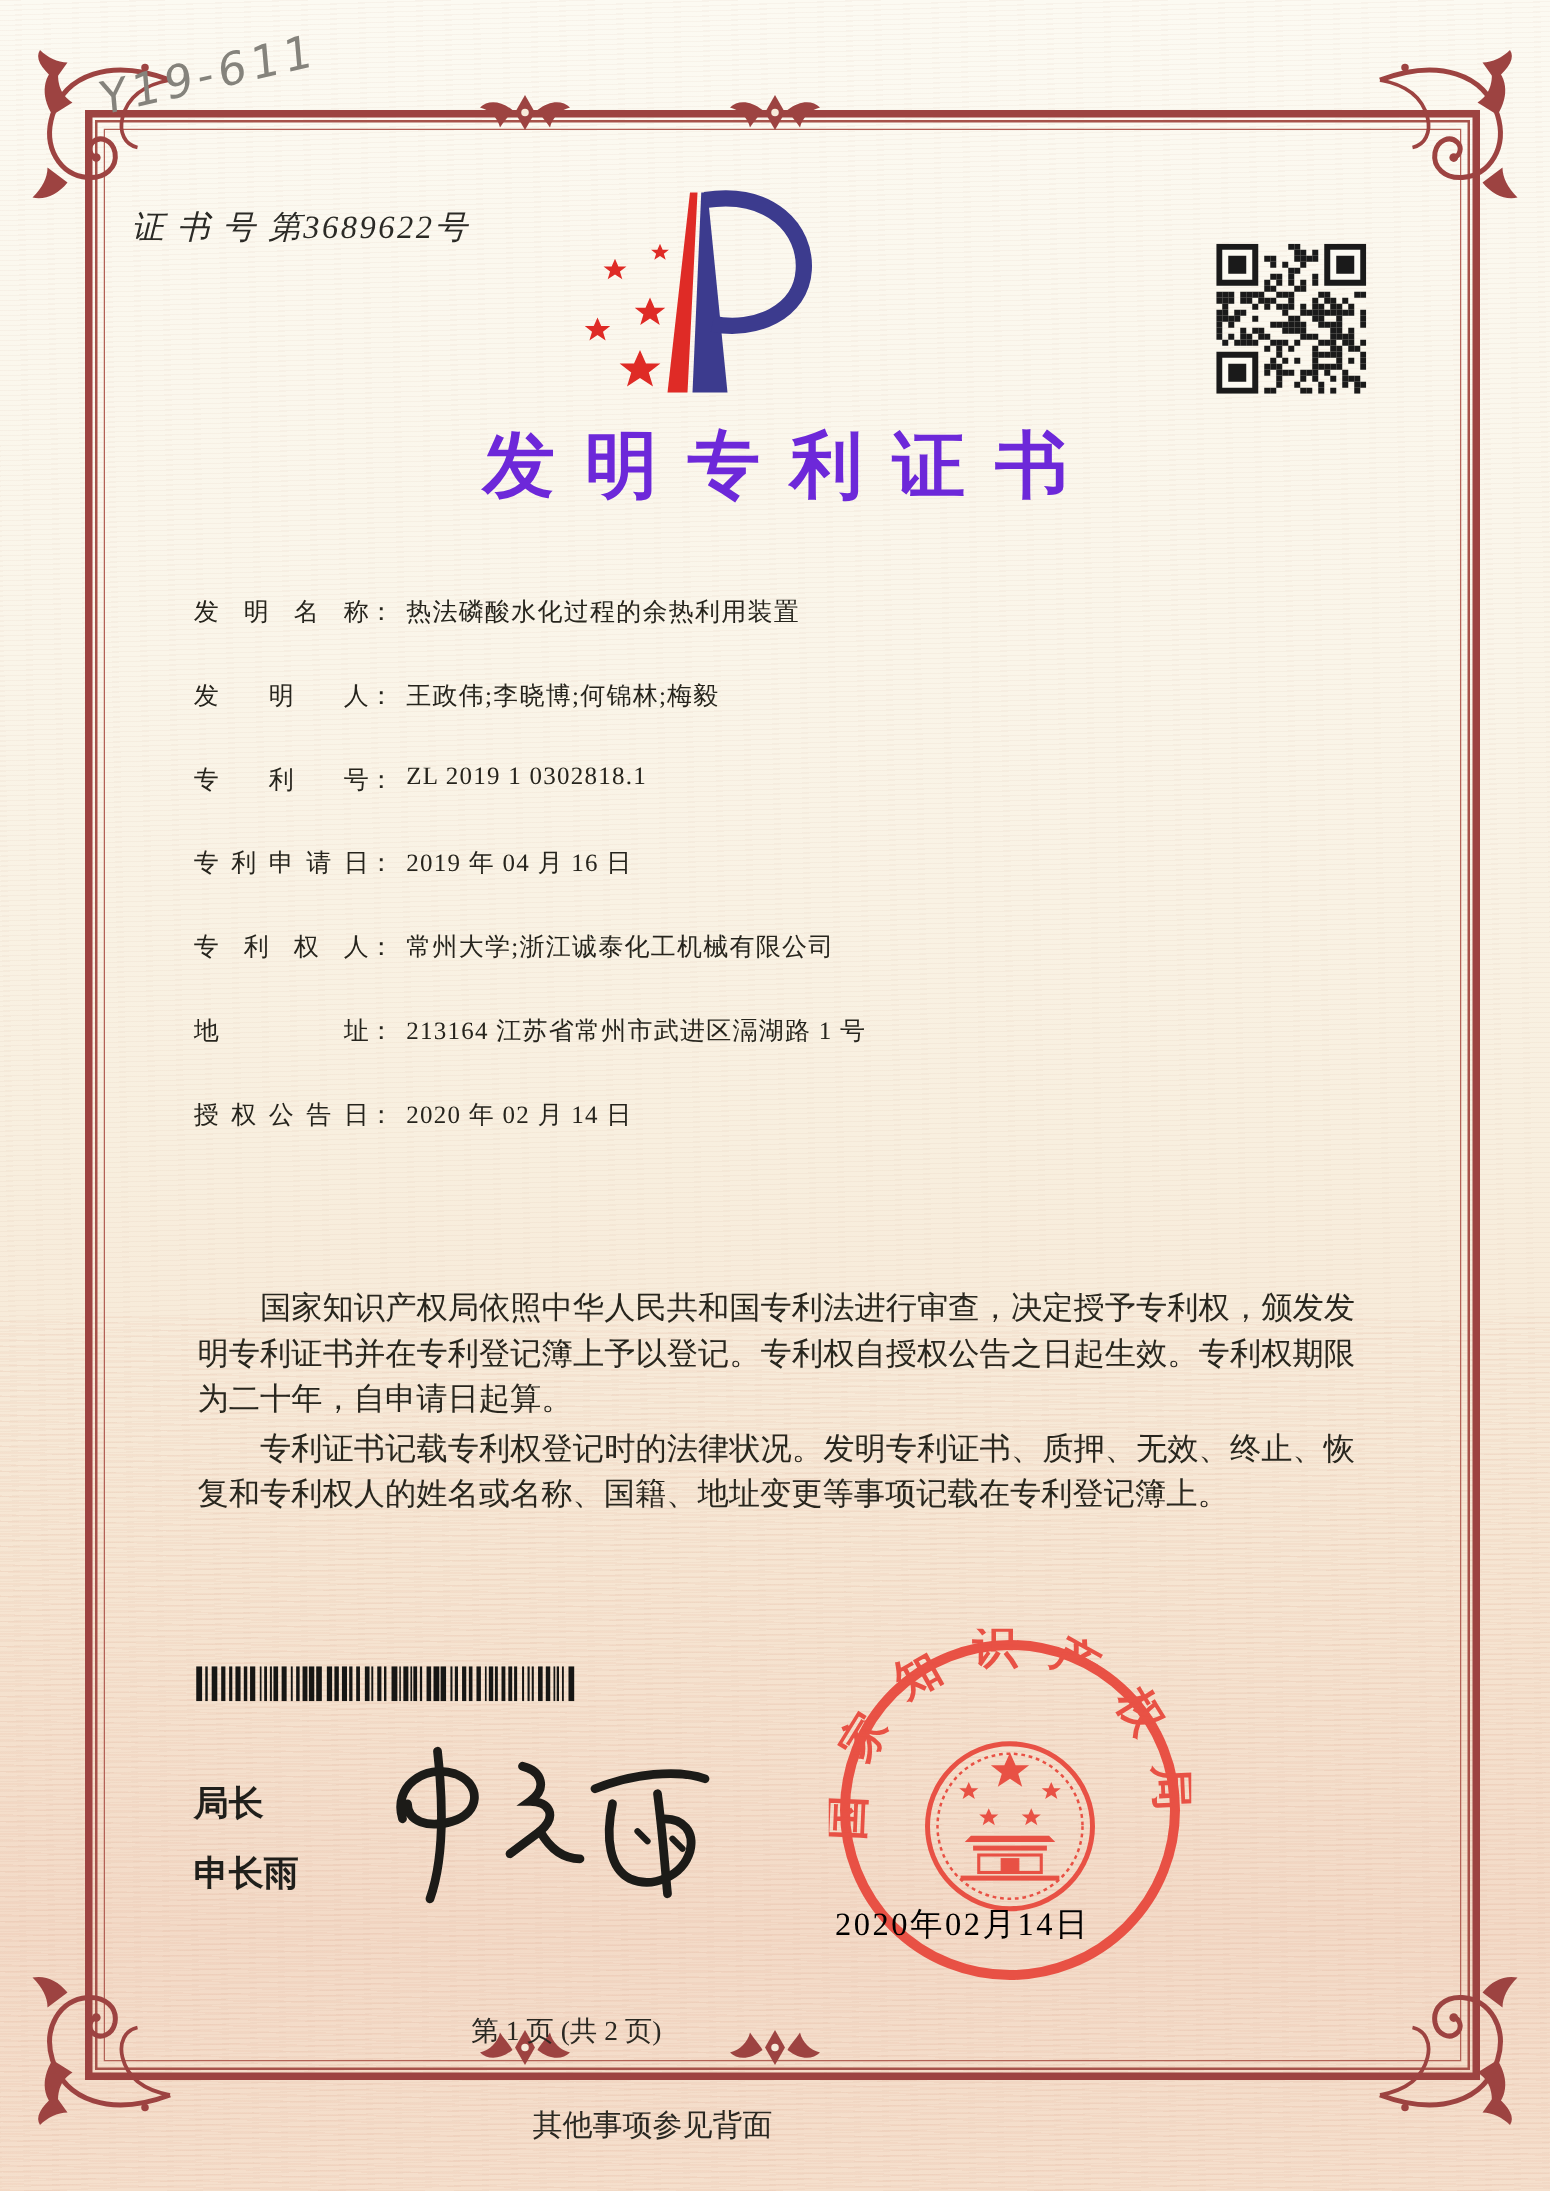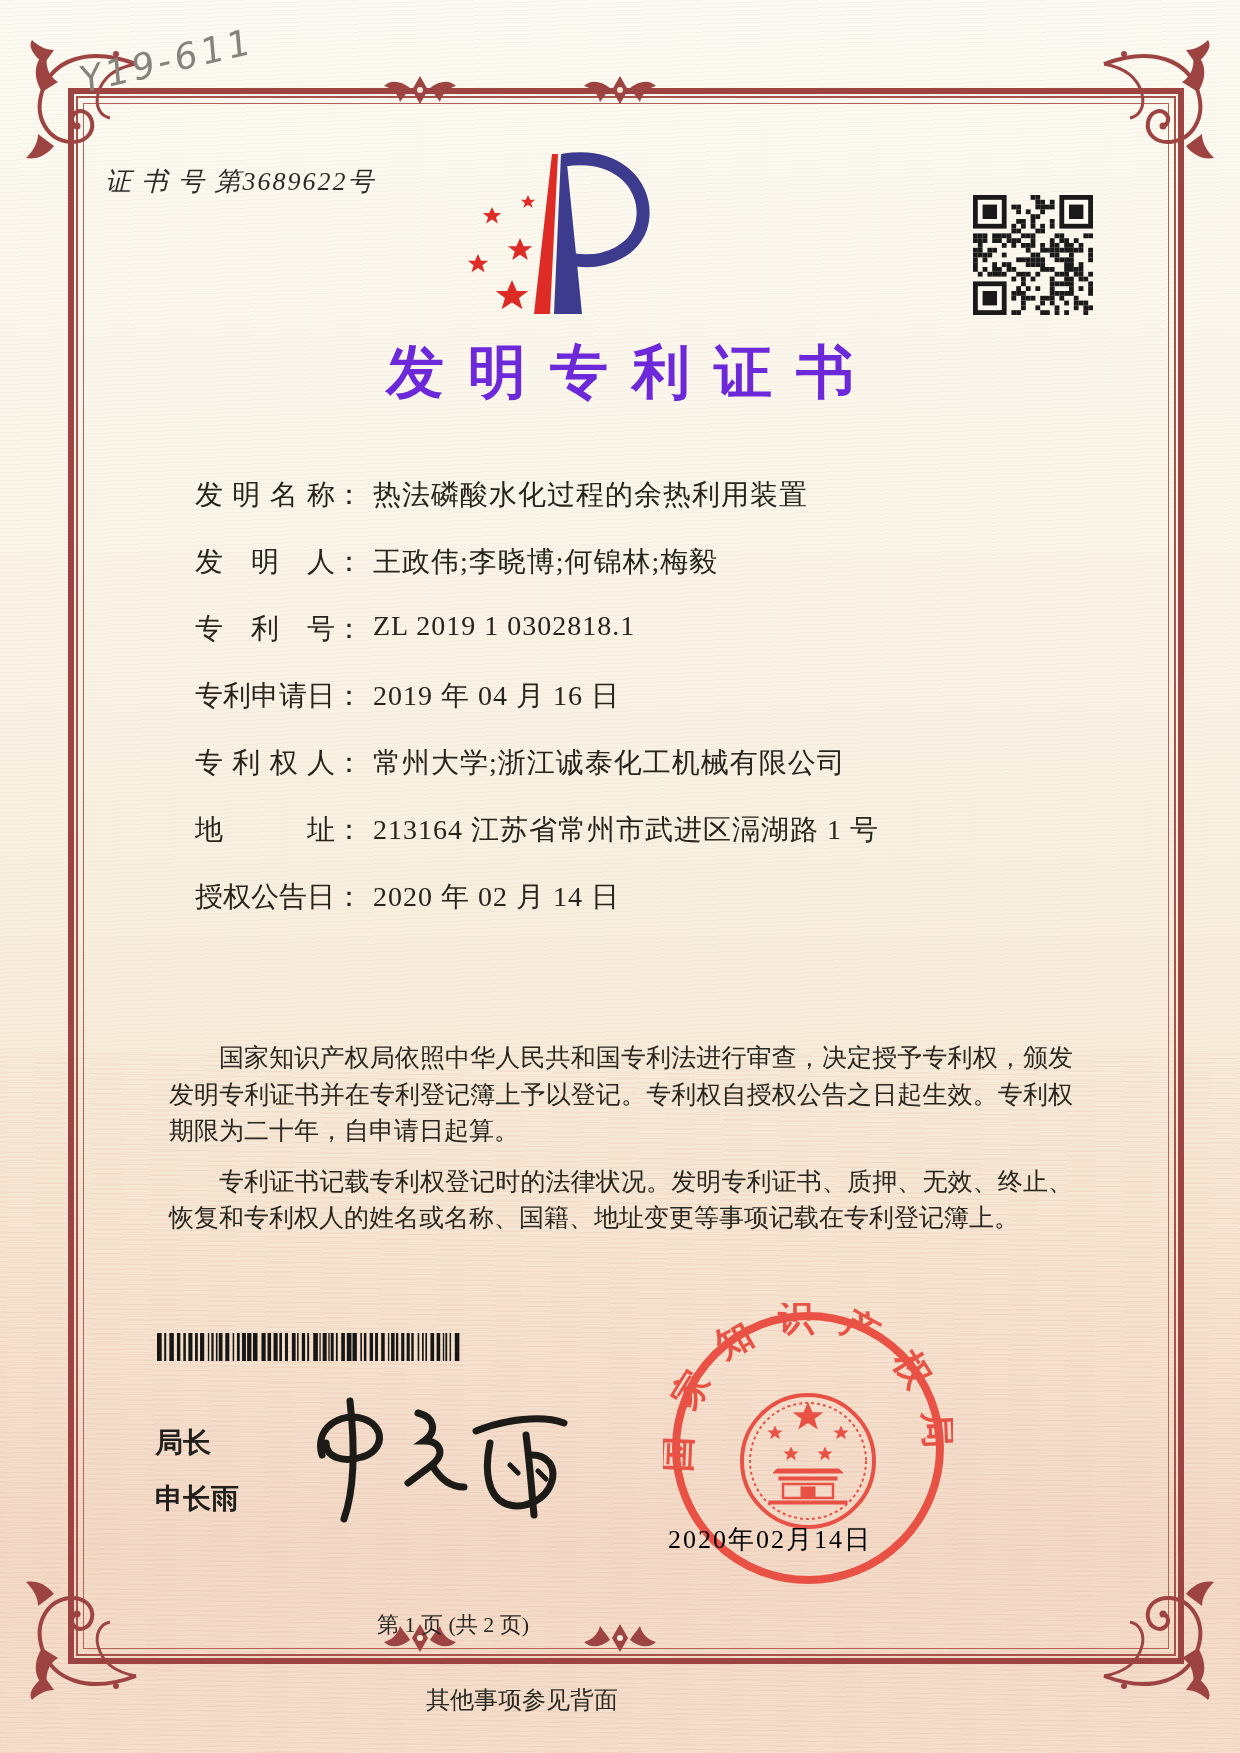--- a/index.html
+++ b/index.html
@@ -18,27 +18,27 @@
   .frame .inner2{position:absolute;inset:9px;border:1px solid #b26156;}
   .corner{position:absolute;width:130px;height:130px;z-index:2;color:#9d4341;}
   .corner.tr{transform:scaleX(-1);} .corner.bl{transform:scaleY(-1);} .corner.br{transform:scale(-1,-1);}
   .edgeorn{position:absolute;width:80px;height:44px;z-index:2;color:#9d4341;}
   .edgeorn.bottom{transform:scaleY(-1);}
   .cert-no{position:absolute;left:105px;top:164px;font-size:26px;letter-spacing:2px;color:#2b2a26;z-index:3;font-style:italic;}
   .logo{position:absolute;left:452px;top:146px;z-index:3;}
   .qr{position:absolute;left:973px;top:195px;z-index:3;}
   .title{position:absolute;left:68px;top:334px;width:1104px;text-align:center;font-size:58px;
        font-weight:600;letter-spacing:24px;text-indent:24px;color:#6d28d9;z-index:3;}
-  .field-row{position:absolute;left:155px;width:960px;height:42px;font-size:28px;color:#26241d;z-index:3;white-space:nowrap;margin-left:40px;}
+  .field-row{position:absolute;left:155px;width:960px;height:42px;font-size:20px;color:#26241d;z-index:3;white-space:nowrap;}
   .flabel{display:inline-block;width:140px;text-align:justify;text-align-last:justify;vertical-align:top;}
   .colon{display:inline-block;vertical-align:top;}
   .fvalue{display:inline-block;margin-left:10px;vertical-align:top;letter-spacing:1px;}
   .grant2{position:absolute;left:455px;top:0;}
   .bodytext{position:absolute;left:155px;top:1026px;width:932px;z-index:3;}
-  .bodytext p{margin:14px;font-size:25px;line-height:36.5px;text-indent:2em;text-align:justify;color:#28261e;}
+  .bodytext p{margin:3px;font-size:25px;line-height:36.5px;text-indent:2em;text-align:justify;color:#28261e;}
   .barcode{position:absolute;left:155px;top:1333px;z-index:3;}
   .sig-title{position:absolute;left:155px;top:1424px;font-size:28px;font-weight:600;color:#201f1b;z-index:4;}
   .sig-name{position:absolute;left:155px;top:1480px;font-size:28px;font-weight:700;color:#201f1b;z-index:4;}
   .signature{position:absolute;left:292px;top:1385px;z-index:4;}
   .seal{position:absolute;left:663px;top:1303px;z-index:3;opacity:0.92;}
   .seal-date{position:absolute;left:615px;top:1522px;width:310px;text-align:center;font-size:26px;
        letter-spacing:2px;color:#000000;z-index:5;}
   .page-info{position:absolute;left:377px;top:1610px;width:300px;font-size:22px;color:#2a2822;z-index:3;}
   .back-note{position:absolute;left:372px;top:1684px;width:300px;text-align:center;font-size:24px;color:#2a2822;z-index:3;}
 </style>

